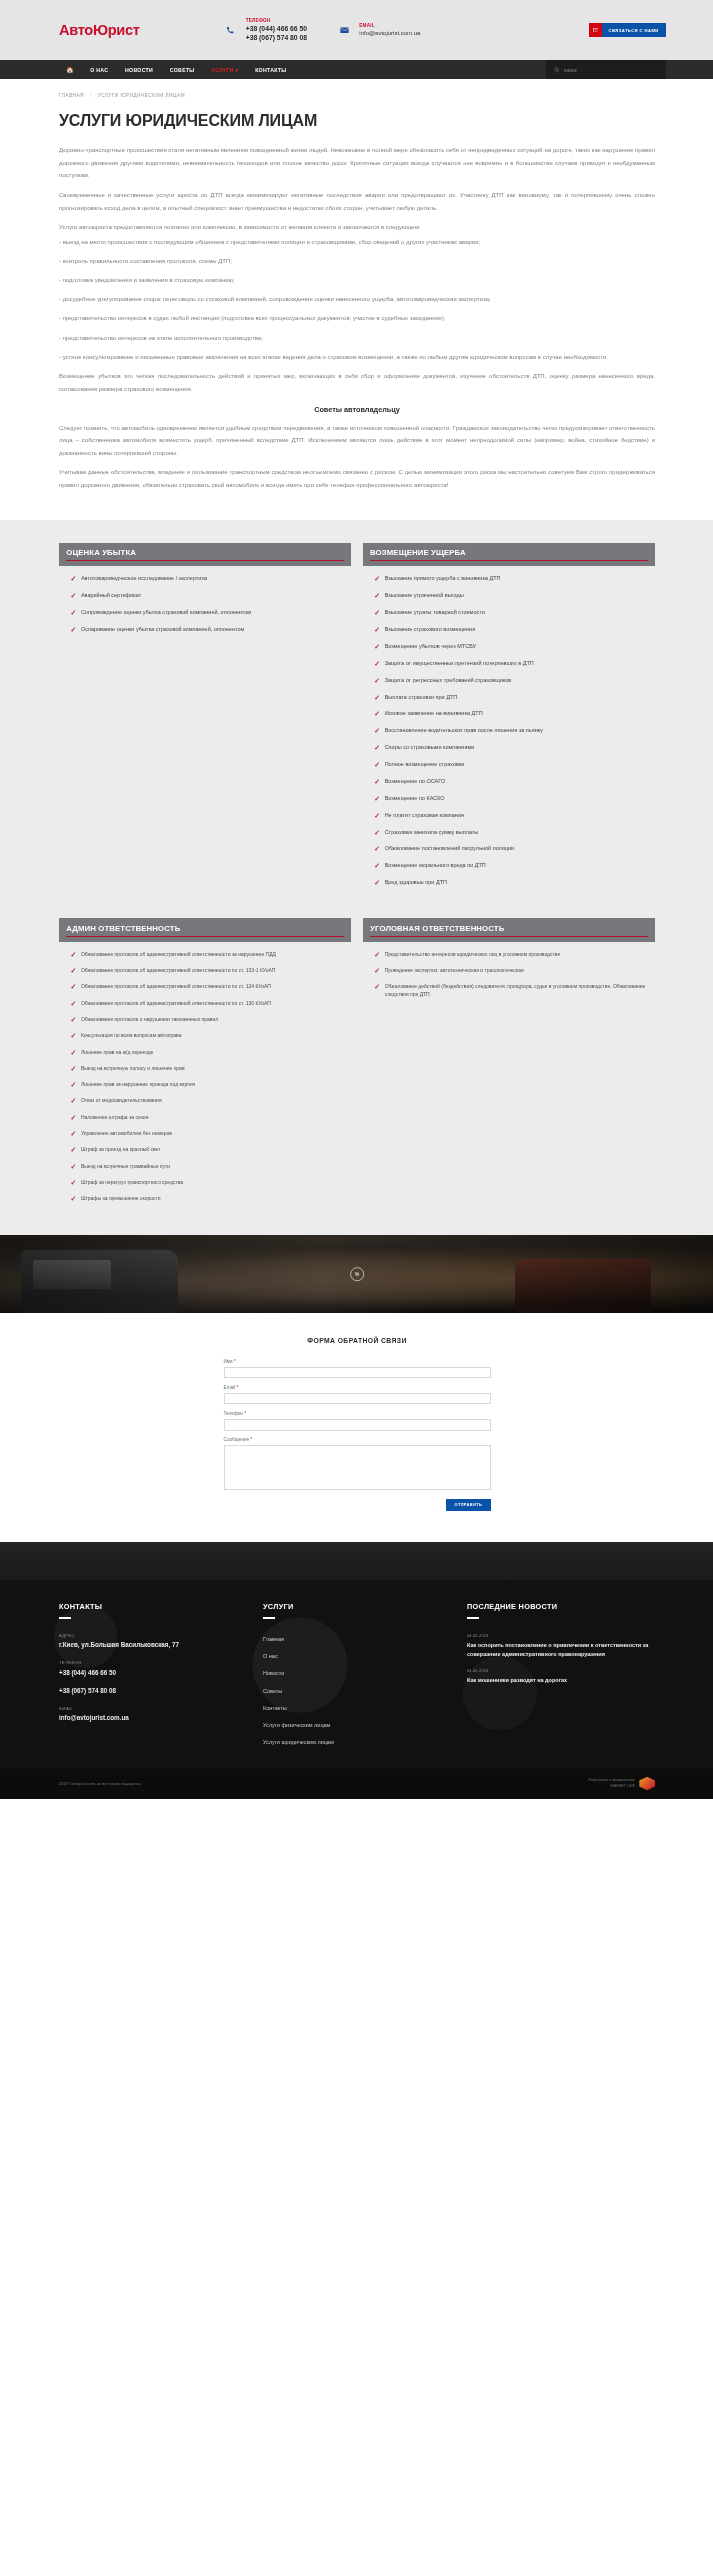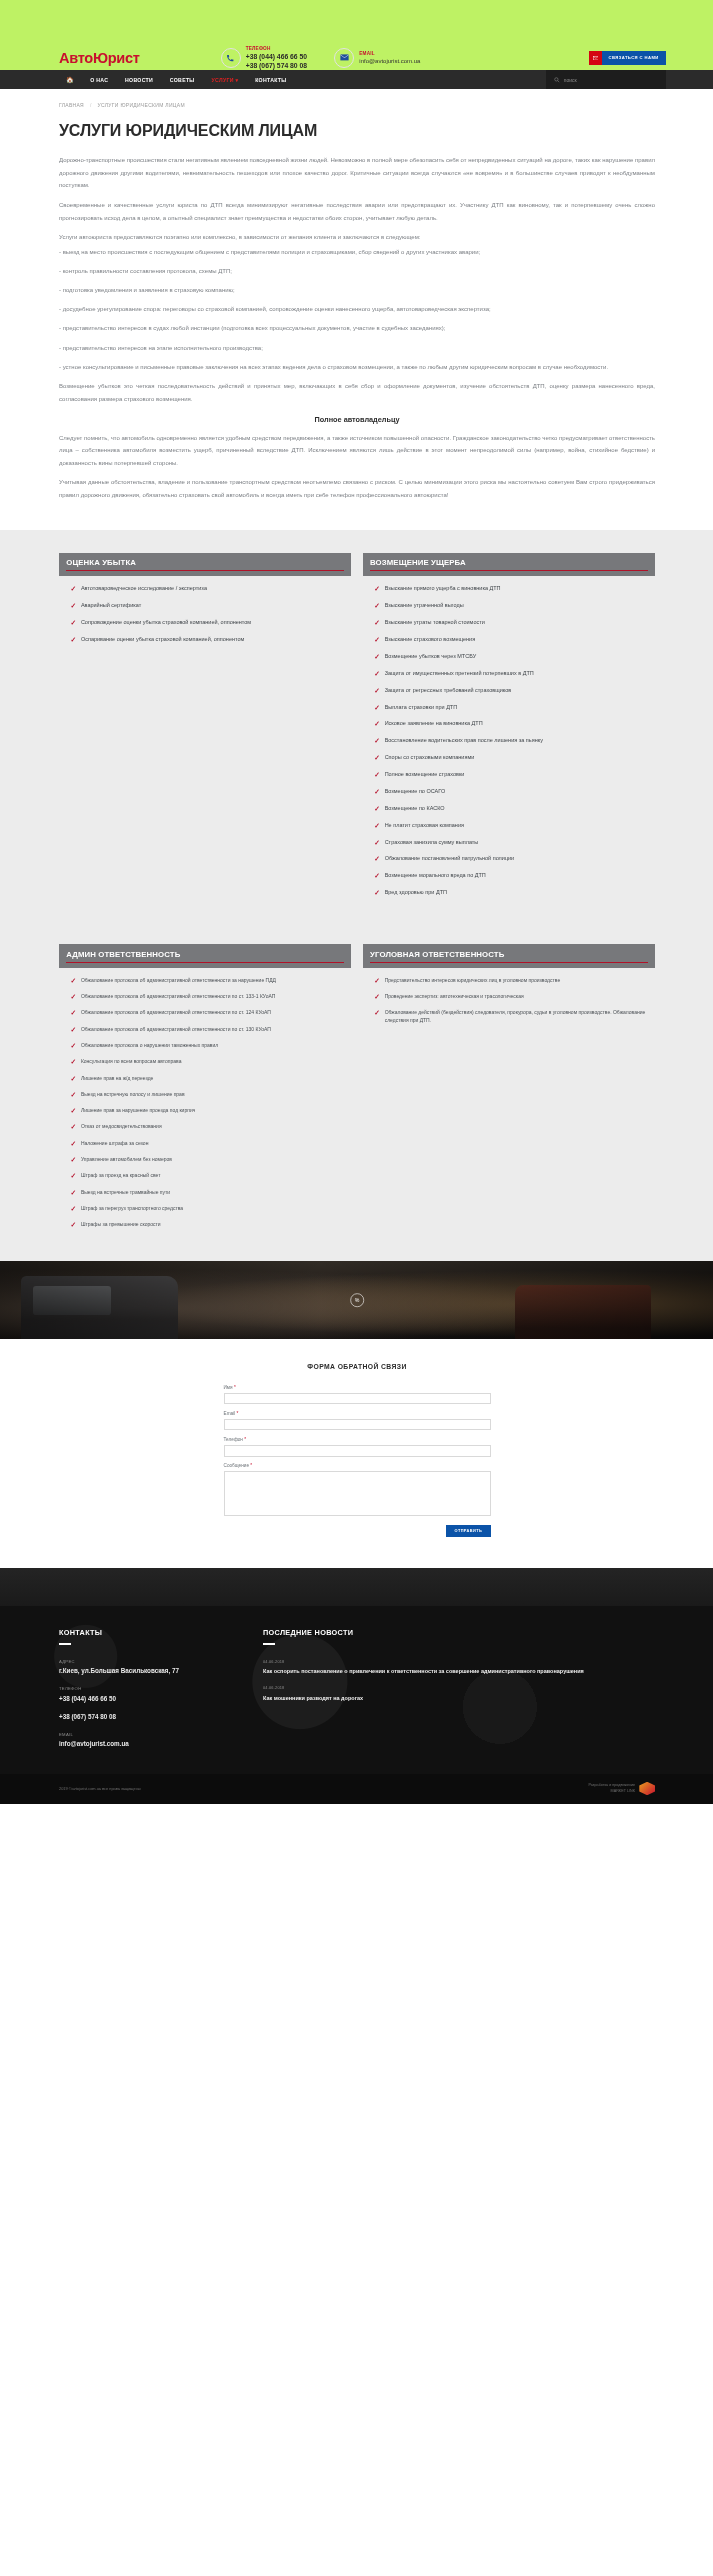--- a/index.html
+++ b/index.html
@@ -5,21 +5,21 @@
   * { box-sizing: border-box; margin: 0; padding: 0; }
   html, body {
     width: 714px;
     background: #ffffff;
     font-family: "Liberation Sans", sans-serif;
     color: #4a4f54;
   }
   .wrap { width: 617px; margin: 0 auto; }
 
   
-  .topbar { height: 70px; background:#bef264; display:flex; align-items:flex-end; }
+  .topbar { height: 60px; background:#e5e5e5; display:flex; align-items:center; }
   .topbar-inner { width:617px; margin:0 auto; display:flex; align-items:center; }
   .logo { font-size: 14.6px; font-weight: bold; color:#c8102e; letter-spacing:-0.3px; width:172px; padding-left:10.5px;}
   .contact-block { display:flex; align-items:center; margin-right:27px; }
   .circle-icon {
     width:20px; height:20px; border-radius:50%; border:0.5px solid #e2e2e2;
     display:flex; align-items:center; justify-content:center; margin-right:5.2px; flex:none;
   }
   .circle-icon svg { display:block; }
   .contact-text .label { font-size:4.7px; font-weight:bold; color:#c8102e; letter-spacing:0.2px; margin-bottom:1px; text-transform:uppercase;}
   .contact-text .val { font-size:6.8px; font-weight:bold; color:#2a2a2a; line-height:1.35; white-space:nowrap;}
@@ -81,21 +81,21 @@
   }
   .box-head .t {
     color:#fff; font-size:7.8px; font-weight:bold; letter-spacing:0.1px; text-transform:uppercase;
     margin-bottom:3.1px;
   }
   .box-head .rule { height:1px; background:#b01228; width:100%; }
   .box-list { padding:9.4px 0 0 11.5px; }
   .box-list li { list-style:none; display:flex; align-items:flex-start; margin-bottom:8.4px; }
   .box-list li .chk { color:#b5122c; font-size:6.8px; line-height:1.25; margin-right:4.7px; flex:none; font-weight:bold; }
   .box-list li .txt { font-size:5.5px; line-height:1.45; color:#3f4449; }
-  .boxes-row.second { margin-top:38px; }
+  .boxes-row.second { margin-top:22px; }
   .box-list.small li { margin-bottom:7.8px; }
   .box-list.small li .txt { font-size:5px; line-height:1.5; color:#4a4f54; }
 
   
   .banner {
     height:78px; position:relative; overflow:hidden;
     background:
       radial-gradient(ellipse at 18% 60%, #6a5a4c 0%, rgba(40,33,28,0) 58%),
       radial-gradient(ellipse at 78% 55%, #8a6a42 0%, rgba(40,33,28,0) 55%),
       linear-gradient(180deg, #3a332c 0%, #241f1b 48%, #171413 100%);
@@ -267,21 +267,21 @@
     <p>Своевременные и качественные услуги юриста по ДТП всегда минимизируют негативные последствия аварии или предотвращают их. Участнику ДТП как виновному, так и потерпевшему очень сложно прогнозировать исход дела в целом, а опытный специалист знает преимущества и недостатки обоих сторон, учитывает любую деталь.</p>
     <p class="tight">Услуги автоюриста предоставляются поэтапно или комплексно, в зависимости от желания клиента и заключаются в следующем:</p>
     <p>- выезд на место происшествия с последующим общением с представителями полиции и страховщиками, сбор сведений о других участниках аварии;</p>
     <p>- контроль правильности составления протокола, схемы ДТП;</p>
     <p>- подготовка уведомления и заявления в страховую компанию;</p>
     <p>- досудебное урегулирование спора: переговоры со страховой компанией, сопровождение оценки нанесенного ущерба, автотовароведческая экспертиза;</p>
     <p>- представительство интересов в судах любой инстанции (подготовка всех процессуальных документов, участие в судебных заседаниях);</p>
     <p>- представительство интересов на этапе исполнительного производства;</p>
     <p>- устное консультирование и письменные правовые заключения на всех этапах ведения дела о страховом возмещении, а также по любым другим юридическим вопросам в случае необходимости.</p>
     <p>Возмещение убытков это четкая последовательность действий и принятых мер, включающих в себя сбор и оформление документов, изучение обстоятельств ДТП, оценку размера нанесенного вреда, согласования размера страхового возмещения.</p>
-    <h2 class="memo">Полное автовладельцу</h2>
+    <h2 class="memo">Советы автовладельцу</h2>
     <p>Следует помнить, что автомобиль одновременно является удобным средством передвижения, а также источником повышенной опасности. Гражданское законодательство четко предусматривает ответственность лица – собственника автомобиля возместить ущерб, причиненный вследствие ДТП. Исключением являются лишь действие в этот момент непреодолимой силы (например, война, стихийное бедствие) и доказанность вины потерпевшей стороны.</p>
     <p>Учитывая данные обстоятельства,  владение и пользование транспортным средством неотъемлемо связанно с риском. С целью минимизации этого риска мы настоятельно советуем Вам строго придерживаться правил дорожного движения, обязательно страховать свой автомобиль и всегда иметь при себе телефон профессионального автоюриста!</p>
   </div>
   <div class="spacer-40"></div>
 </div>
 
 <div class="boxes-section">
   <div class="wrap">
     <div class="boxes-row">
       <div class="box">
@@ -533,20 +533,33 @@
       <div class="underline"></div>
       <div class="lbl">АДРЕС</div>
       <div class="val">г.Киев, ул.Большая Васильковская, 77</div>
       <div class="lbl">ТЕЛЕФОН</div>
       <div class="val">+38 (044) 466 66 50</div>
       <div class="val">+38 (067) 574 80 08</div>
       <div class="lbl">EMAIL</div>
       <div class="val">info@avtojurist.com.ua</div>
     </div>
 
+    <div class="fcol c2">
+      <h3>УСЛУГИ</h3>
+      <div class="underline"></div>
+      <ul>
+        <li><a href="#">Главная</a></li>
+        <li><a href="#">О нас</a></li>
+        <li><a href="#">Новости</a></li>
+        <li><a href="#">Советы</a></li>
+        <li><a href="#">Контакты</a></li>
+        <li><a href="#">Услуги физическим лицам</a></li>
+        <li><a href="#">Услуги юридическим лицам</a></li>
+      </ul>
+    </div>
 
     <div class="fcol">
       <h3>ПОСЛЕДНИЕ НОВОСТИ</h3>
       <div class="underline"></div>
       <div class="news-item">
         <div class="date">04.06.2018</div>
         <div class="headline">Как оспорить постановление о привлечении к ответственности за совершение административного правонарушения</div>
       </div>
       <div class="news-item">
         <div class="date">04.06.2018</div>

